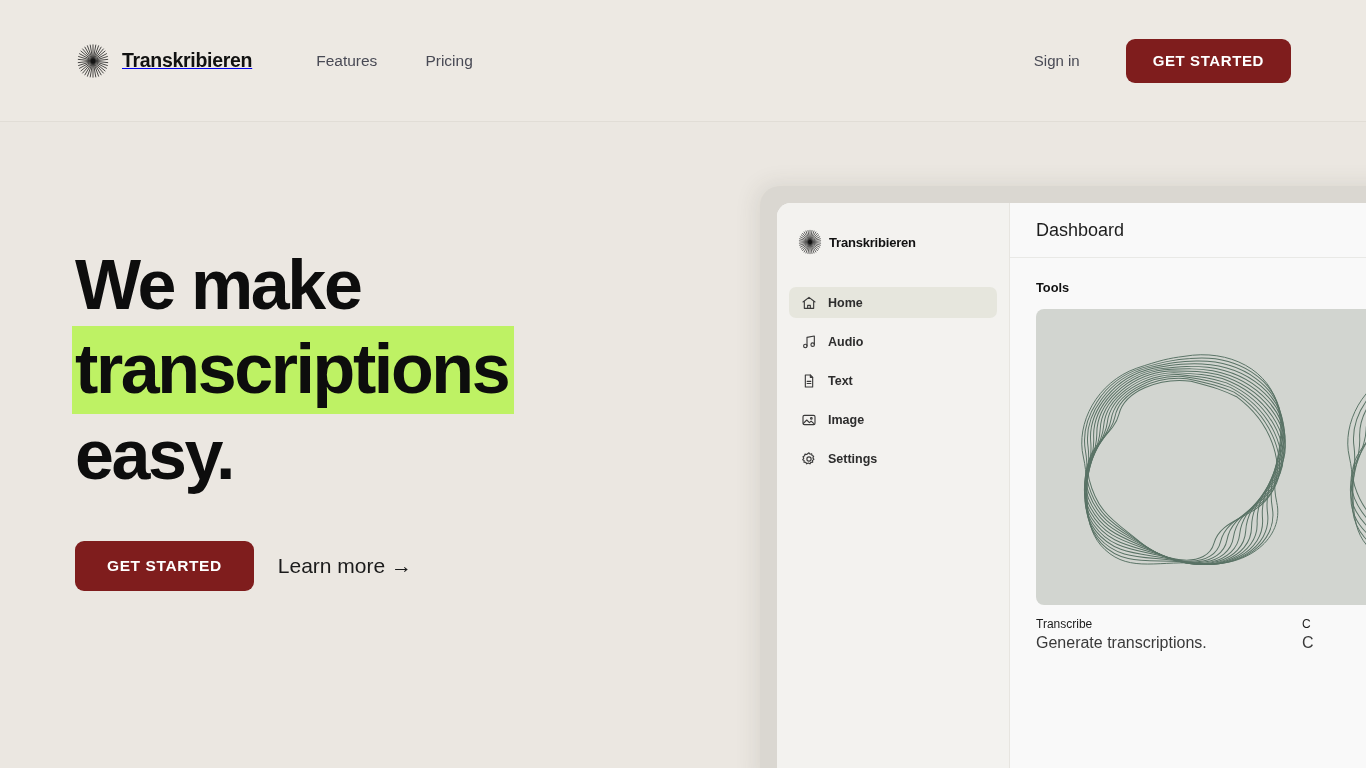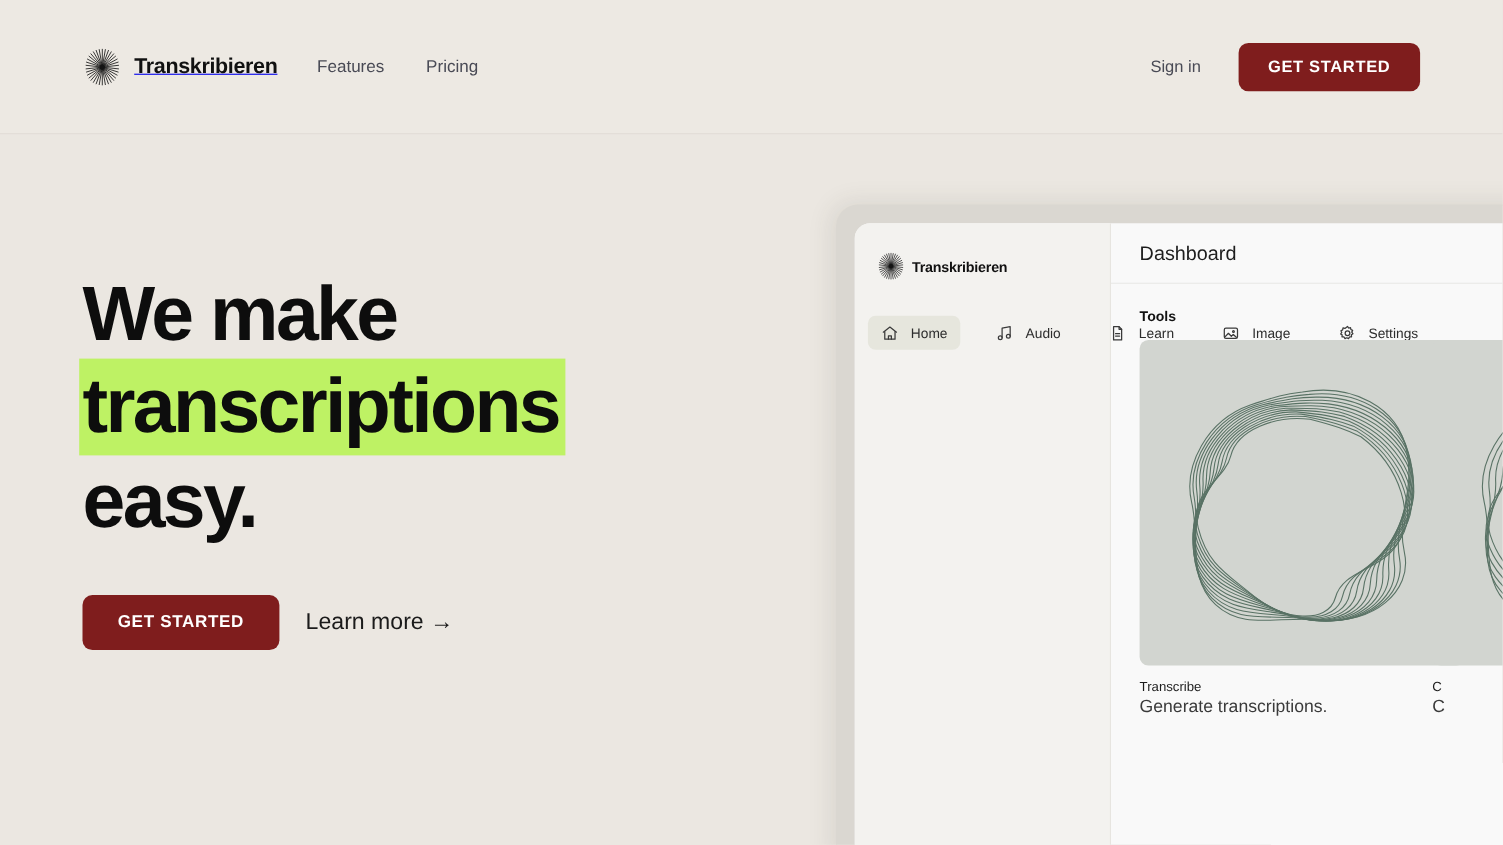--- a/index.html
+++ b/index.html
@@ -43,36 +43,36 @@
     font-size: 19.5px;
     font-weight: bold;
     letter-spacing: -0.3px;
     color: #111111;
     white-space: nowrap;
   }
 
   .main-nav {
     display: flex;
     align-items: center;
-    gap: 38px;
-    margin-left: 36px;
+    gap: 48px;
+    margin-left: 64px;
   }
   .nav-link {
     font-size: 15.5px;
     color: #494a55;
     text-decoration: none;
     cursor: pointer;
     white-space: nowrap;
   }
 
   .header-right {
     margin-left: auto;
     display: flex;
     align-items: center;
-    gap: 34px;
+    gap: 46px;
   }
   .signin-link {
     font-size: 15px;
     color: #494a55;
     text-decoration: none;
     cursor: pointer;
     white-space: nowrap;
   }
   .btn-dark {
     background: #7f1d1d;
@@ -172,21 +172,21 @@
   }
   .mk-brand-mark { width: 26px; height: 26px; display: block; flex: none; }
   .mk-brand-name {
     font-size: 13px;
     font-weight: bold;
     letter-spacing: -0.2px;
     color: #111111;
     white-space: nowrap;
   }
 
-  .mk-nav { display: flex; flex-direction: row; gap: 20px; }
+  .mk-nav { display: flex; flex-direction: column; gap: 8px; font-weight: bold; }
   .mk-nav-item {
     display: flex;
     align-items: center;
     gap: 11px;
     height: 31px;
     padding: 0 12px;
     border-radius: 7px;
     cursor: pointer;
   }
   .mk-nav-item.active { background: #E6E6DD; }
@@ -378,21 +378,21 @@
           </svg>
           <span class="mk-nav-label">Audio</span>
         </div>
 
         <div class="mk-nav-item">
           <svg class="mk-nav-icon" viewBox="0 0 24 24" fill="none" stroke="currentColor" stroke-width="1.7" stroke-linecap="round" stroke-linejoin="round">
             <path d="M14 3H6.5v18h11V6.5z"></path>
             <path d="M14 3v3.5h3.5"></path>
             <path d="M9.2 12.5h5.6M9.2 15.8h5.6"></path>
           </svg>
-          <span class="mk-nav-label">Learn</span>
+          <span class="mk-nav-label">Text</span>
         </div>
 
         <div class="mk-nav-item">
           <svg class="mk-nav-icon" viewBox="0 0 24 24" fill="none" stroke="currentColor" stroke-width="1.7" stroke-linecap="round" stroke-linejoin="round">
             <rect x="3" y="5" width="18" height="14" rx="2.2"></rect>
             <circle cx="15.5" cy="9.6" r="1.2"></circle>
             <path d="M3.6 17.2 8.6 12l4 4 2.6-2.4 4.2 3.8"></path>
           </svg>
           <span class="mk-nav-label">Image</span>
         </div>

